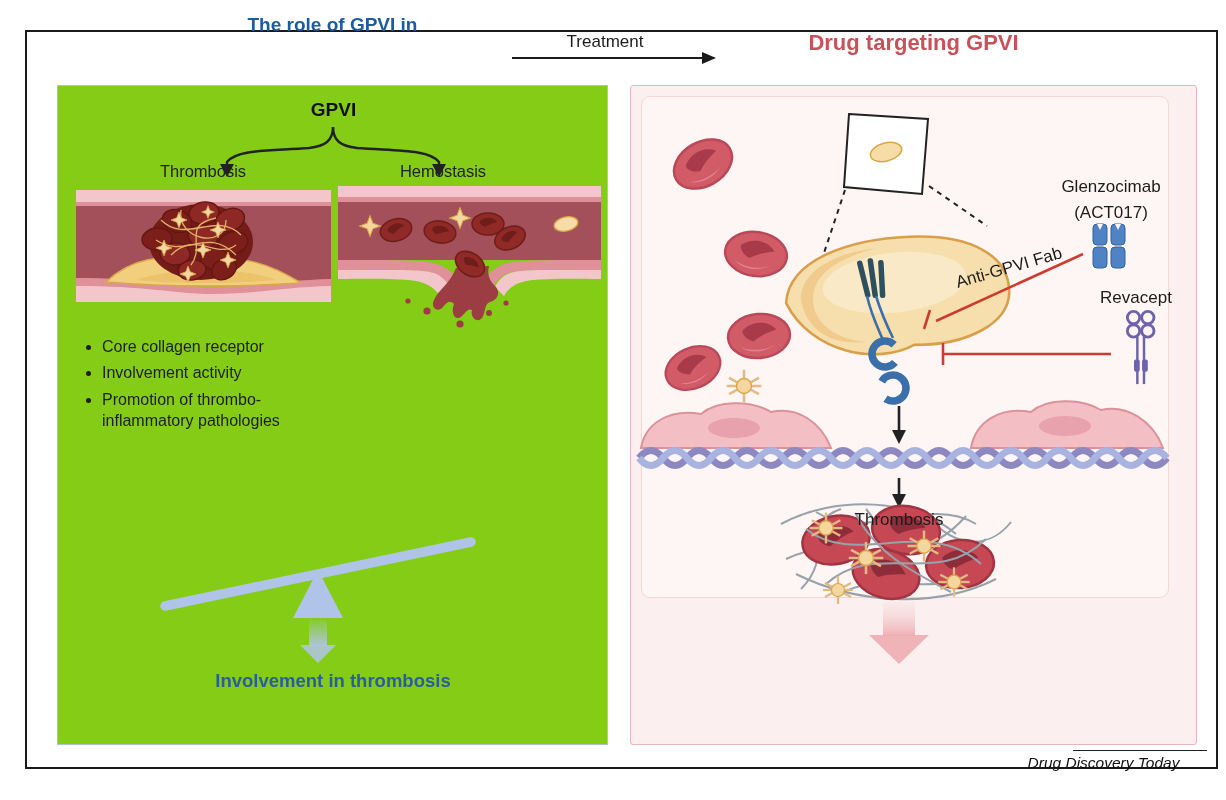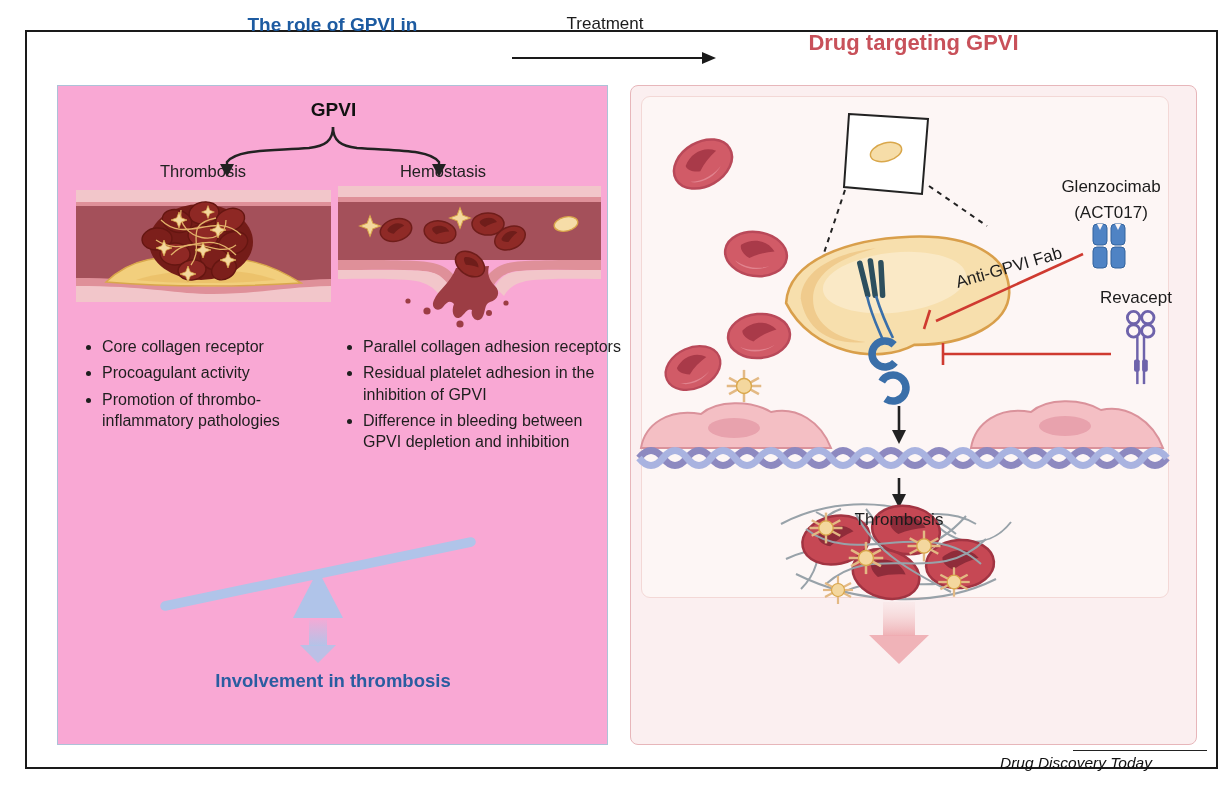--- a/index.html
+++ b/index.html
@@ -4,22 +4,22 @@
 <style>
   html,body{margin:0;padding:0;background:#ffffff;width:1226px;height:800px;overflow:hidden;
     font-family:"Liberation Sans","DejaVu Sans",sans-serif;}
   .figure{position:relative;width:1226px;height:800px;background:#ffffff;}
   .frame{position:absolute;left:25px;top:30px;width:1189px;height:735px;border:2.5px solid #1a1a1a;background:#ffffff;}
   .abs{position:absolute;}
   .center{text-align:center;}
   .blue-title{color:#1d5ba1;font-weight:bold;font-size:19px;line-height:1.4;}
   .red-title{color:#c8515a;font-weight:bold;font-size:22px;}
   .plain-label{color:#1c1c1c;font-size:17px;}
-  .panel-left{position:absolute;left:57px;top:85px;width:551px;height:660px;background:#f9a8d4;border:1.5px solid #adc2d8;box-sizing:border-box;}
-  .panel-right{position:absolute;left:630px;top:85px;width:567px;height:660px;background:#fbeff0;border:1.5px solid #e7b6ba;border-radius:8px;box-sizing:border-box;}
+  .panel-left{position:absolute;left:57px;top:85px;width:551px;height:660px;background:#84cc16;border:1.5px solid #adc2d8;box-sizing:border-box;}
+  .panel-right{position:absolute;left:630px;top:85px;width:567px;height:660px;background:#fbeff0;border:1.5px solid #e7b6ba;border-radius:3px;box-sizing:border-box;}
   .inner-pink{position:absolute;left:10px;top:10px;width:528px;height:502px;background:#fdf6f5;border:1.5px solid #f3d8d6;border-radius:9px;box-sizing:border-box;}
   .gpvi-head{color:#111;font-weight:bold;font-size:19px;}
   .branch-label{color:#222;font-size:16.5px;}
   ul.bul{margin:0;padding-left:20px;color:#1e1e1e;}
   ul.bul li{font-size:16px;line-height:1.33;margin-bottom:5px;}
   .blue-conclusion{color:#2a5da0;font-weight:bold;font-size:18.5px;line-height:1.45;}
   .red-conclusion{color:#c5555c;font-weight:bold;font-size:18.5px;line-height:1.45;}
   .journal{font-style:italic;font-size:15.5px;color:#111;}
   .rot-label{transform:rotate(-16deg);}
   svg{display:block;}
@@ -61,21 +61,21 @@
   </defs>
 </svg>
 
 <div class="figure">
   <div class="frame"></div>
 
   <div class="abs blue-title center" style="left:57px;top:12px;width:551px;">
     <div>The role of GPVI in</div>
   </div>
 
-  <div class="abs plain-label center" style="left:505px;top:14px;width:200px;">Treatment</div>
+  <div class="abs plain-label center" style="left:505px;top:32px;width:200px;">Treatment</div>
   <svg class="abs" style="left:510px;top:50px;" width="210" height="16">
     <line x1="2" y1="8" x2="192" y2="8" stroke="#1a1a1a" stroke-width="2.2"></line>
     <polygon points="192,2 192,14 206,8" fill="#1a1a1a"></polygon>
   </svg>
 
   <div class="abs red-title center" style="left:630px;top:30px;width:567px;">Drug targeting GPVI</div>
 
   <div class="panel-left">
     <div class="abs gpvi-head center" style="left:0;top:13px;width:551px;">GPVI</div>
 
@@ -145,29 +145,24 @@
       <use href="#rbcDark" transform="translate(150,40)"></use>
       <use href="#rbcDark" transform="translate(172,54) rotate(-25)"></use>
       <use href="#rbcDark" transform="translate(132,80) rotate(35)"></use>
       <use href="#star4" transform="translate(32,42) scale(1.3)"></use>
       <use href="#star4" transform="translate(122,34) scale(1.3)"></use>
       <ellipse cx="228" cy="40" rx="12" ry="7" transform="rotate(-12 228 40)" fill="#f6dda8" stroke="#d9a74b" stroke-width="1.3"></ellipse>
     </svg>
 
     <ul class="bul abs" style="left:24px;top:250px;width:250px;">
       <li>Core collagen receptor</li>
-      <li>Procoagulant activity</li>
+      <li>Involvement activity</li>
       <li>Promotion of thrombo-inflammatory pathologies</li>
     </ul>
 
-    <ul class="bul abs" style="left:285px;top:250px;width:258px;">
-      <li>Parallel collagen adhesion receptors</li>
-      <li>Residual platelet adhesion in the inhibition of GPVI</li>
-      <li>Difference in bleeding between GPVI depletion and inhibition</li>
-    </ul>
 
     <svg class="abs" style="left:95px;top:420px;" width="330" height="160" viewBox="0 0 330 160">
       <line x1="12" y1="100" x2="318" y2="36" stroke="#b0c4e9" stroke-width="9.5" stroke-linecap="round"></line>
       <polygon points="165,64 140,112 190,112" fill="#b0c4e9"></polygon>
       <rect x="156" y="114" width="18" height="26" fill="url(#ssg)"></rect>
       <polygon points="147,139 183,139 165,157" fill="#b0c4e9" opacity="0.85"></polygon>
     </svg>
 
     <div class="abs blue-conclusion center" style="left:30px;top:582px;width:490px;">
       <div>Involvement in thrombosis</div>
@@ -308,14 +303,14 @@
     <div class="abs plain-label center" style="left:440px;top:202px;width:130px;">Revacept</div>
 
 
     <div class="abs plain-label center" style="left:198px;top:424px;width:140px;">Thrombosis</div>
 
     <div class="abs red-conclusion center" style="left:15px;top:582px;width:537px;">
     </div>
   </div>
 
   <div class="abs" style="left:1073px;top:750px;width:134px;border-top:1.5px solid #222;"></div>
-  <div class="abs journal" style="left:1000px;top:754px;width:207px;text-align:left;">Drug Discovery Today</div>
+  <div class="abs journal" style="left:1000px;top:754px;width:207px;text-align:center;">Drug Discovery Today</div>
 </div>
 
 </body></html>

